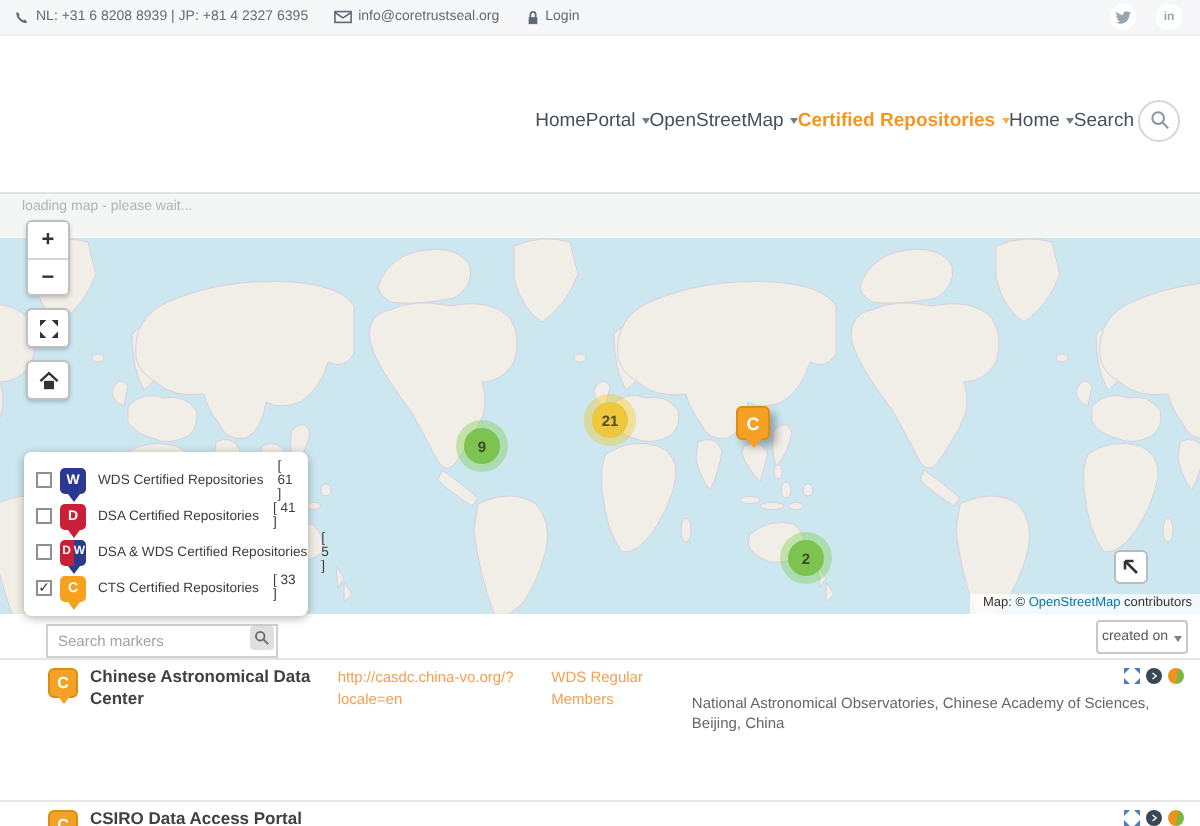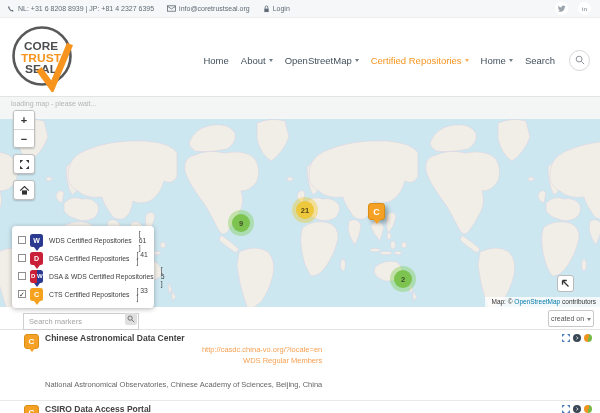--- a/index.html
+++ b/index.html
@@ -14,24 +14,24 @@
   .topbar .seg { display:flex; align-items:center; gap:3px; margin-right:13px; white-space:nowrap; }
   .ticon { display:inline-flex; flex:none; }
   .social { margin-left:auto; display:flex; gap:10px; margin-right:2px; }
   .soc-circle { width:13px; height:13px; border-radius:50%; background:#ffffff; display:flex;
                 align-items:center; justify-content:center; color:#9aa4ad; }
   .soc-circle .in-txt { font-size:6px; font-weight:bold; color:#9aa4ad; }
 
   
   .header { position:absolute; top:18px; left:0; right:0; height:78px; background:#fff; }
   .logo { position:absolute; left:10px; top:4px; width:68px; height:70px; cursor:pointer; }
-  .nav { position:absolute; right:10px; top:30px; height:24px; display:flex; align-items:center; gap:12px;
+  .nav { position:absolute; right:10px; top:30px; height:24px; display:flex; align-items:center; gap:0;
          font-size:9.5px; color:#42505c; }
   .nav-item { display:flex; align-items:center; gap:3px; cursor:pointer; white-space:nowrap; }
-  .nav-item.active { color:#f7941e; }
+  .nav-item.active { color:#f7941e;font-weight:bold; }
   .caret { width:0; height:0; border-left:2.5px solid transparent; border-right:2.5px solid transparent;
            border-top:3.5px solid currentColor; opacity:.75; margin-top:1px; }
   .nav-search { width:21px; height:21px; border-radius:50%; border:1px solid #d4d7da; display:flex;
                 align-items:center; justify-content:center; margin-left:2px; cursor:pointer; }
 
   
   .map-section { position:absolute; top:96px; left:0; right:0; height:211px; background:#f4f5f5;
                  border-top:1px solid #e2e3e4; }
   .loading-text { position:absolute; top:3px; left:11px; font-size:7px; color:#b4b4b4; }
   .map-tiles { position:absolute; left:0; right:0; top:22px; bottom:0; background:#cde7f0; overflow:hidden; cursor:grab; }
@@ -106,24 +106,24 @@
 
   
   .repo-list { position:absolute; top:330px; left:0; right:0; bottom:0; background:#fff; }
   .repo-item { position:relative; padding:3px 8px 0 24px; display:flex; gap:6px; }
   .repo-item.first { height:71px; border-bottom:1px solid #e8e8e8; }
   .repo-marker { position:relative; width:15px; height:15px; background:#f5a126; border:1px solid #da8d13;
                  border-radius:3px; color:#fff; font-weight:bold; font-size:8px; display:flex; flex:none;
                  align-items:center; justify-content:center; margin-top:1px; }
   .repo-marker::after { content:""; position:absolute; bottom:-4px; left:50%; transform:translateX(-50%);
                         border:4px solid transparent; border-bottom:0; border-top:5px solid #f5a126; }
-  .repo-body { display:flex; flex-direction:column; }
+  .repo-body { display:flex; flex-direction:row; }
   .repo-title { font-size:8.5px; font-weight:bold; color:#414141; line-height:11px; cursor:pointer; }
-  .repo-link { font-size:7.5px; color:#f5a053; line-height:11px; text-decoration:none; cursor:pointer;text-align:right; }
-  .repo-desc { margin-top:14px; font-size:7.5px; color:#666; line-height:10px;text-align:right; }
+  .repo-link { font-size:7.5px; color:#f5a053; line-height:11px; text-decoration:none; cursor:pointer; }
+  .repo-desc { margin-top:14px; font-size:7.5px; color:#666; line-height:10px; }
   .repo-icons { position:absolute; right:8px; top:4px; display:flex; gap:3px; align-items:center; }
   .ri { width:8px; height:8px; display:flex; align-items:center; justify-content:center; cursor:pointer; }
   .ri-dark { border-radius:50%; background:#3a4754; }
   .ri-dual { border-radius:50%; background:linear-gradient(100deg, #f0921e 55%, #79b943 45%); }
 </style>
 </head>
 <body>
 
 <div class="page">
 
@@ -160,35 +160,26 @@
             <path d="M9.5,1.2 C9.1,1.4 8.8,1.5 8.4,1.6 C8.8,1.3 9.1,0.9 9.2,0.5 C8.8,0.7 8.4,0.9 7.9,1 C7.5,0.6 7,0.4 6.4,0.4 C5.3,0.4 4.4,1.3 4.4,2.4 L4.5,2.8 C2.8,2.7 1.3,1.9 0.4,0.7 C0.2,1 0.1,1.3 0.1,1.7 C0.1,2.4 0.5,3 1,3.4 L0.1,3.2 C0.1,4.2 0.8,5 1.7,5.2 L0.7,5.2 C1,6 1.7,6.6 2.6,6.6 C1.9,7.1 1.1,7.4 0.2,7.4 C1,7.9 1.9,8.2 2.9,8.2 C6.4,8.2 8.3,5.3 8.3,2.8 L8.3,2.6 C8.7,2.3 9.1,1.9 9.5,1.2 Z" fill="#9aa4ad"></path>
           </svg>
       </span>
       <span class="soc-circle">
         <span class="in-txt">in</span>
       </span>
     </span>
   </div>
 
   <div class="header">
-    <div class="logo">
-      <svg width="68" height="70" viewBox="0 0 68 70">
-        <circle cx="32" cy="34" r="28.5" fill="#ffffff" stroke="#57585a" stroke-width="2.6"></circle>
-        <text x="31" y="28" text-anchor="middle" font-family="Liberation Sans, sans-serif" font-size="11.5" font-weight="bold" fill="#4c4d4f" textLength="34" lengthAdjust="spacingAndGlyphs">CORE</text>
-        <text x="31" y="39.5" text-anchor="middle" font-family="Liberation Sans, sans-serif" font-size="11.5" font-weight="bold" fill="#f7941e" textLength="40" lengthAdjust="spacingAndGlyphs">TRUST</text>
-        <text x="31" y="51" text-anchor="middle" font-family="Liberation Sans, sans-serif" font-size="11.5" font-weight="bold" fill="#4c4d4f" textLength="32" lengthAdjust="spacingAndGlyphs">SEAL</text>
-        <path d="M29,47 L42,65 L60,22" fill="none" stroke="#f7941e" stroke-width="6.5"></path>
-      </svg>
-    </div>
     <div class="nav">
       <span class="nav-item">
         <span>Home</span>
       </span>
       <span class="nav-item">
-        <span>About</span>
+        <span>Portal</span>
           <span class="caret"></span>
       </span>
       <span class="nav-item">
         <span>OpenStreetMap</span>
           <span class="caret"></span>
       </span>
       <span class="nav-item active">
         <span>Certified Repositories</span>
           <span class="caret"></span>
       </span>

